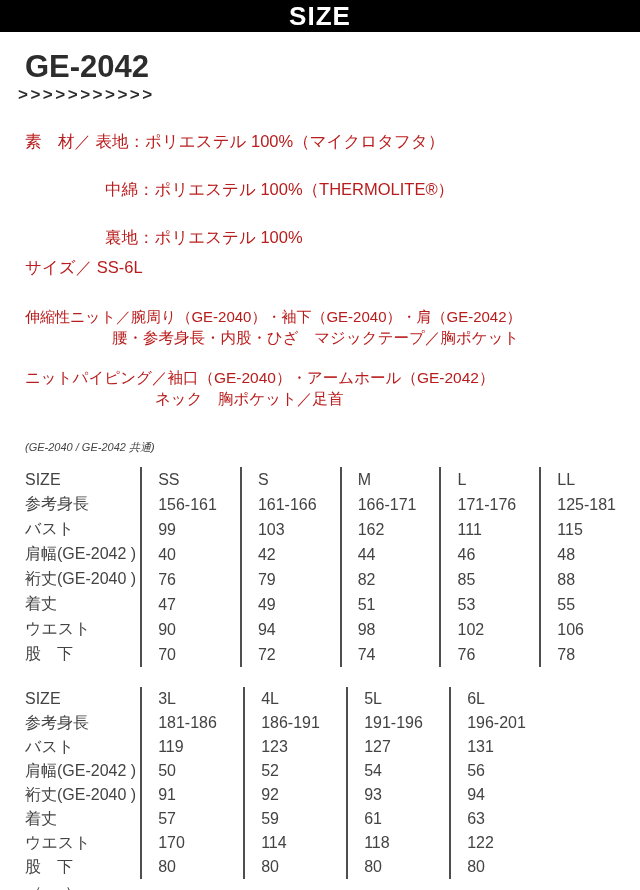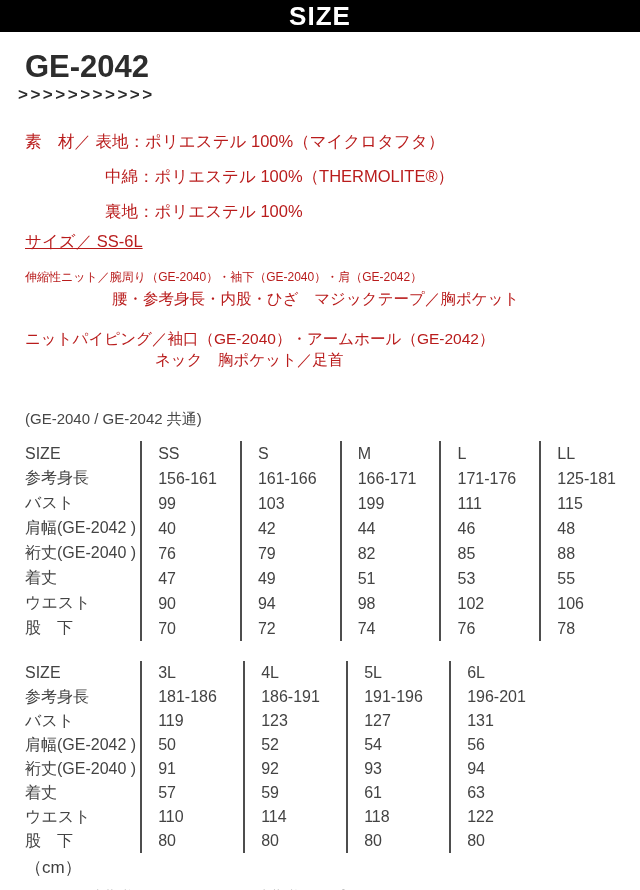--- a/index.html
+++ b/index.html
@@ -37,27 +37,27 @@
   .chevrons {
     margin-left: -7px;
     font-size: 17px;
     font-weight: bold;
     letter-spacing: 2.5px;
     color: #2d2d2d;
     line-height: 20px;
   }
   .txt { font-size: 16.5px; line-height: 24px; color: #b91c1c; }
   .material-line1 { margin-top: 24px; }
-  .material-line2, .material-line3 { margin-top: 11px; padding-left: 80px; }
-  .size-range { margin-top: 6px; text-decoration: underline; }
-  .stretch-line1 { margin-top: 14px; font-size: 12px; line-height: 21px; }
+  .material-line2, .material-line3 { margin-top: 24px; padding-left: 80px; }
+  .size-range { margin-top: 6px; }
+  .stretch-line1 { margin-top: 27px; font-size: 15px; line-height: 21px; }
   .stretch-line2 { padding-left: 87px; font-size: 15.5px; line-height: 21px; }
   .piping-line1 { margin-top: 19px; font-size: 15.5px; line-height: 21px; }
   .piping-line2 { padding-left: 130px; font-size: 15.5px; line-height: 21px; }
-  .common-note { margin-top: 40px; font-size: 15px; color: #464646; }
+  .common-note { margin-top: 31px; font-size: 11px; color: #464646; font-style: italic; }
 
   table.size-table {
     border-collapse: collapse;
     table-layout: fixed;
     margin-left: 25px;
   }
   table.size-table td {
     height: 25px;
     vertical-align: middle;
     font-size: 16px;
@@ -118,21 +118,21 @@
     <td class="val">156-161</td>
     <td class="val">161-166</td>
     <td class="val">166-171</td>
     <td class="val">171-176</td>
     <td class="val">125-181</td>
   </tr>
   <tr>
     <td class="lbl">バスト</td>
     <td class="val">99</td>
     <td class="val">103</td>
-    <td class="val">199</td>
+    <td class="val">162</td>
     <td class="val">111</td>
     <td class="val">115</td>
   </tr>
   <tr>
     <td class="lbl">肩幅(GE-2042 )</td>
     <td class="val">40</td>
     <td class="val">42</td>
     <td class="val">44</td>
     <td class="val">46</td>
     <td class="val">48</td>
@@ -211,21 +211,21 @@
   </tr>
   <tr>
     <td class="lbl">着丈</td>
     <td class="val">57</td>
     <td class="val">59</td>
     <td class="val">61</td>
     <td class="val">63</td>
   </tr>
   <tr>
     <td class="lbl">ウエスト</td>
-    <td class="val">110</td>
+    <td class="val">170</td>
     <td class="val">114</td>
     <td class="val">118</td>
     <td class="val">122</td>
   </tr>
   <tr>
     <td class="lbl">股　下</td>
     <td class="val">80</td>
     <td class="val">80</td>
     <td class="val">80</td>
     <td class="val">80</td>

